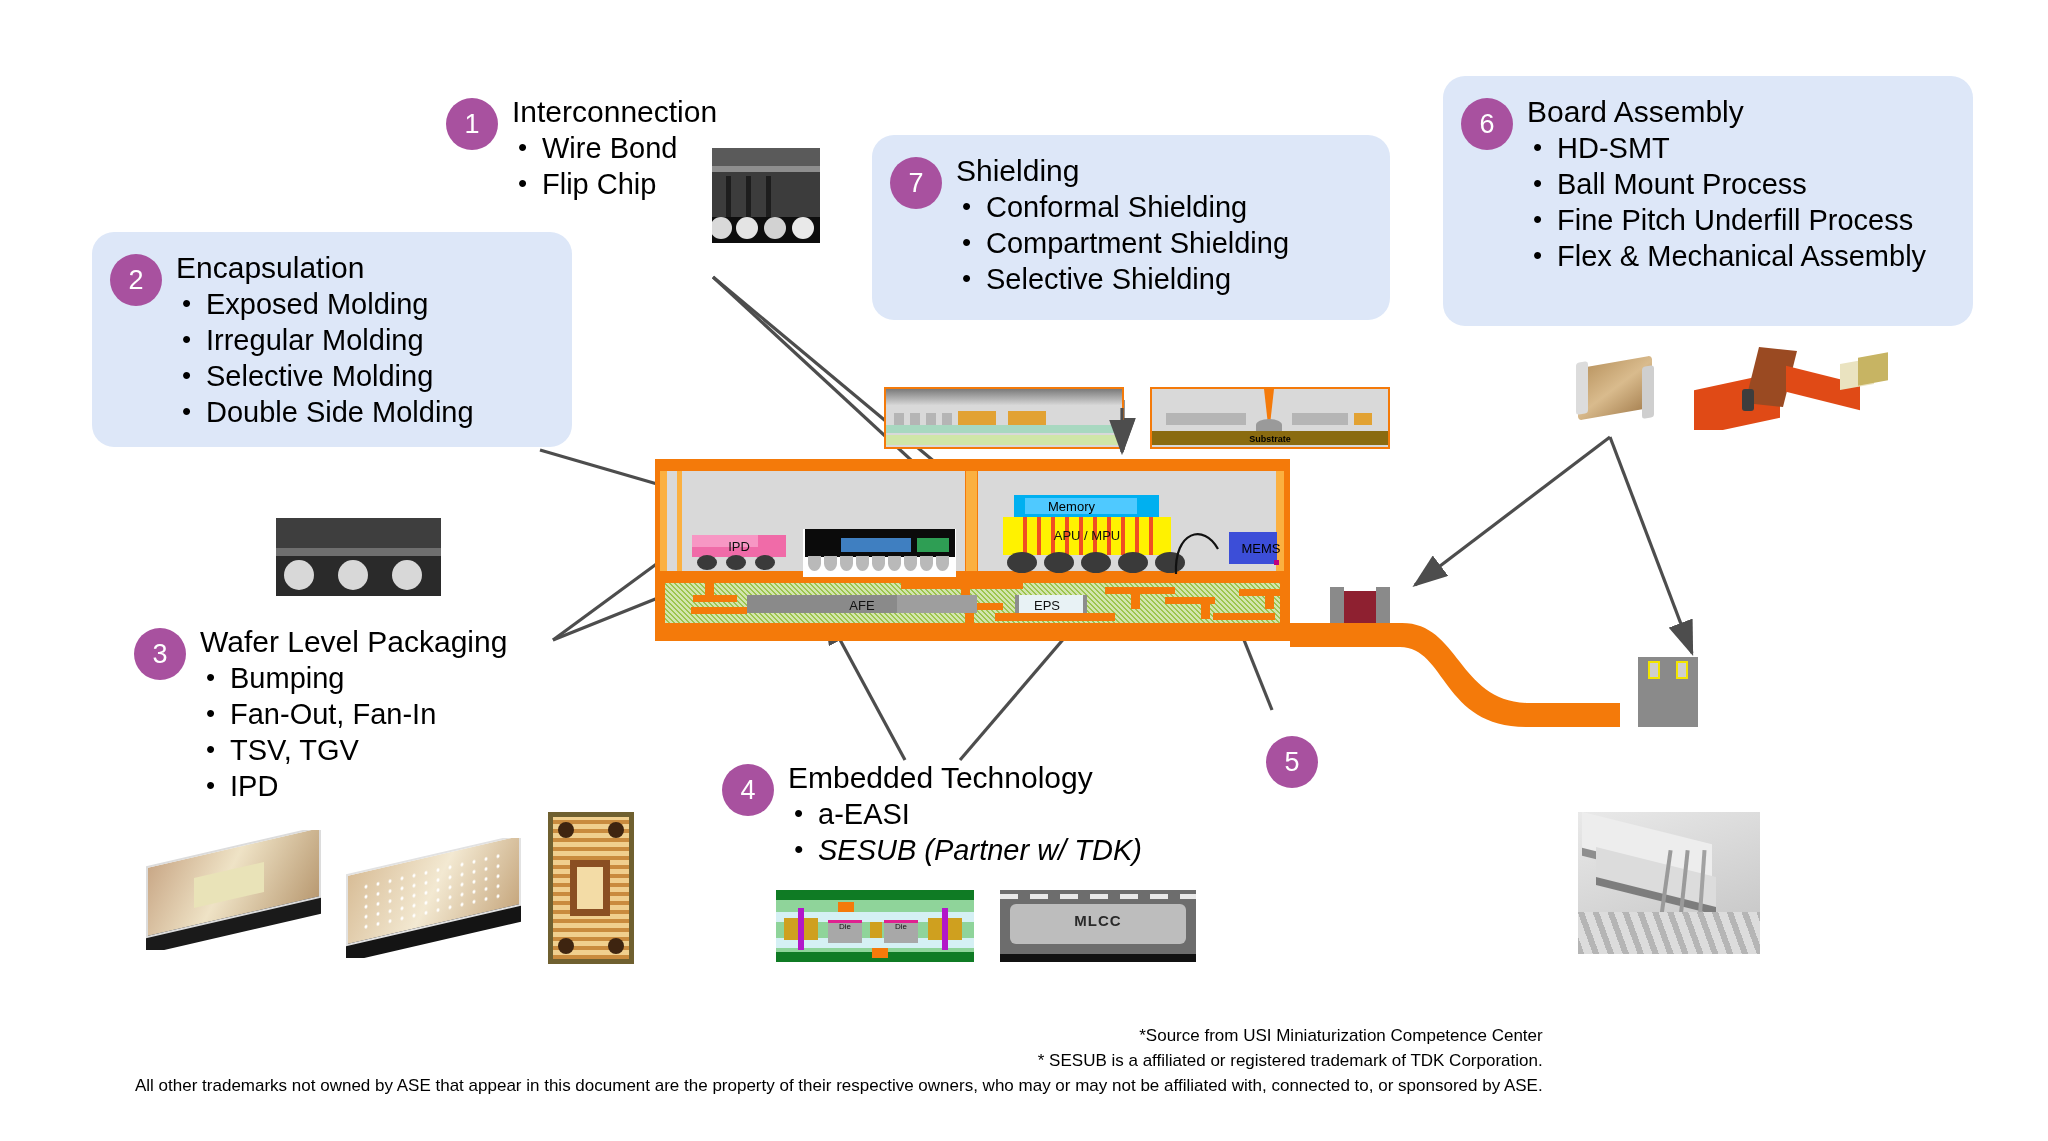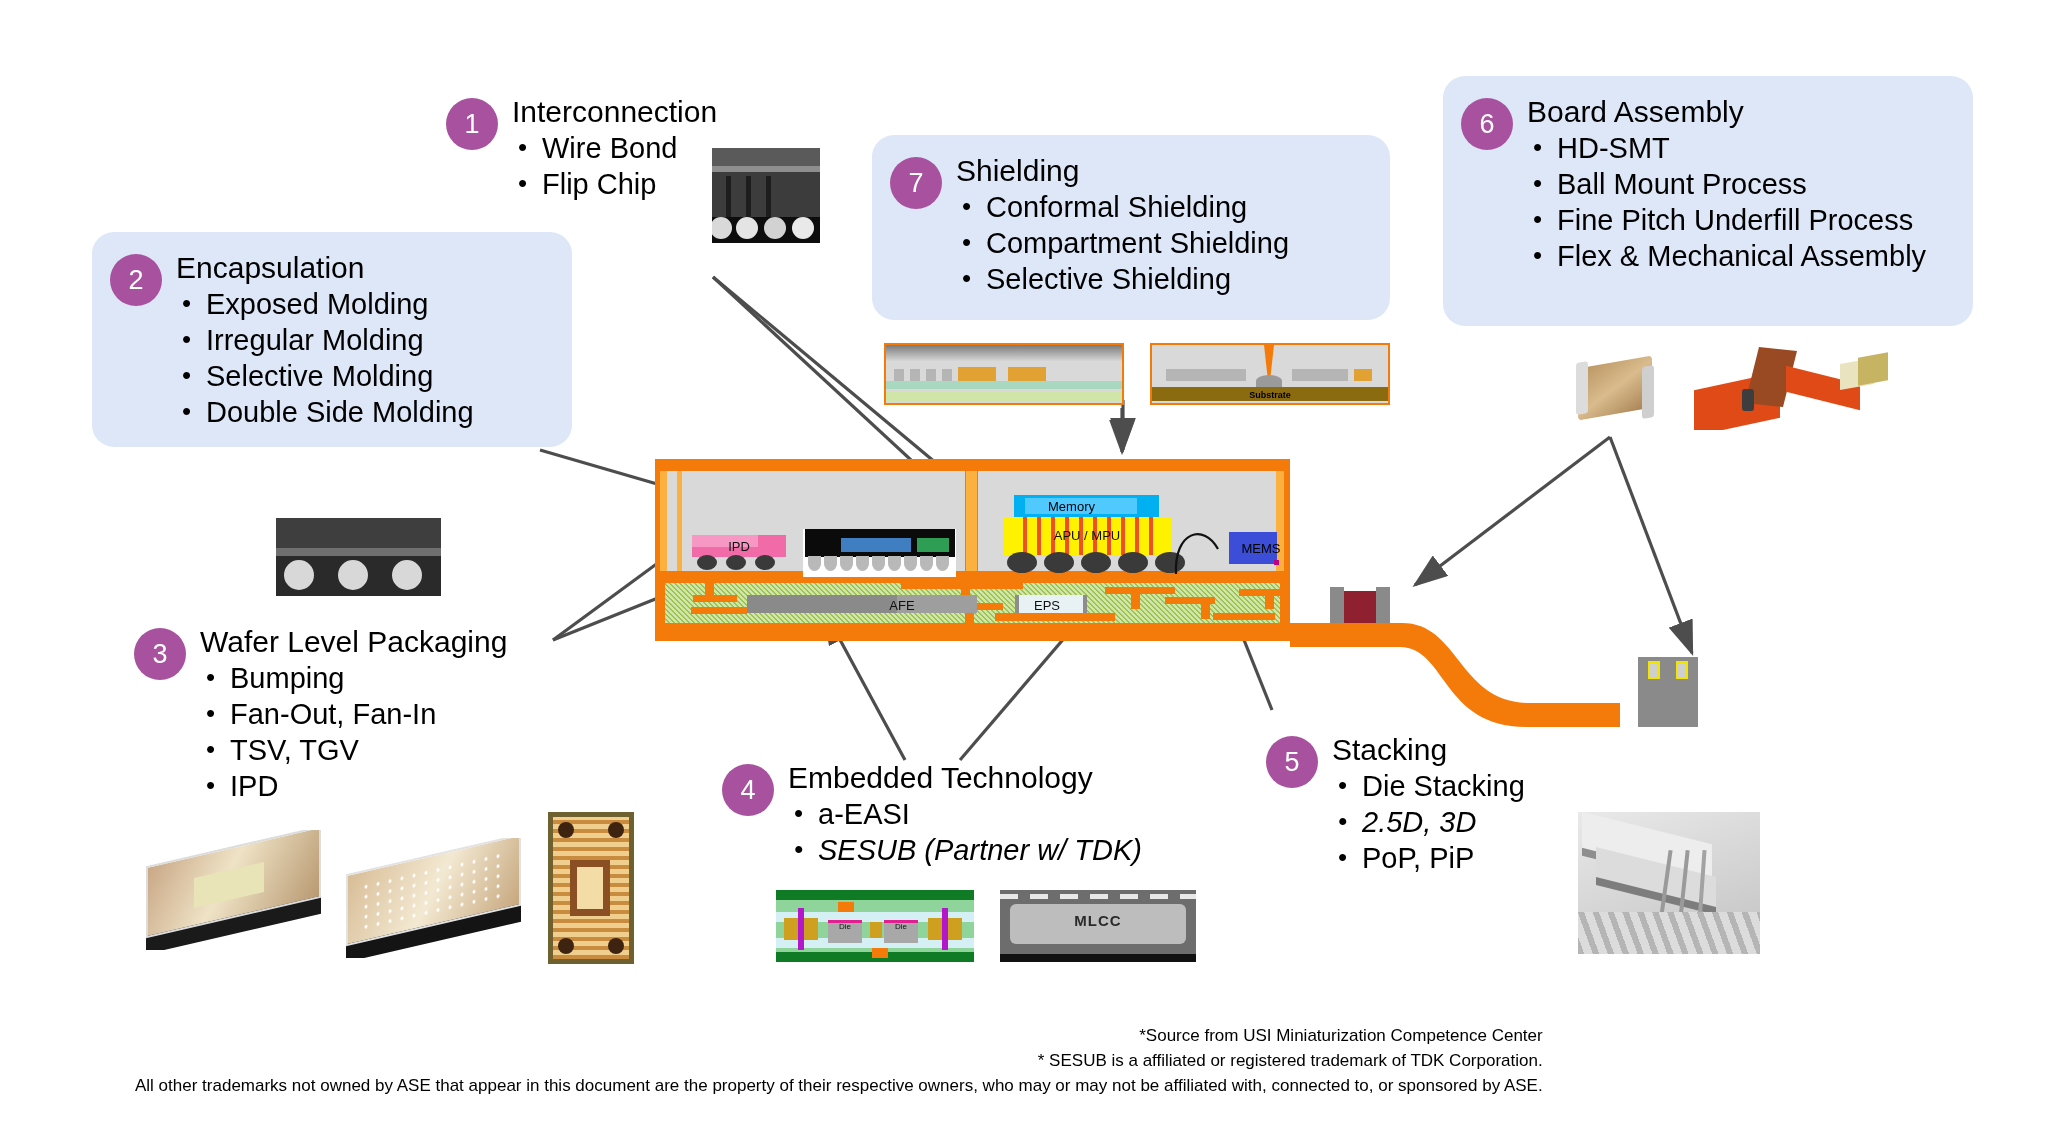--- a/index.html
+++ b/index.html
@@ -59,21 +59,21 @@
   .eps{position:absolute;background:#e8f2f5;border-left:4px solid #8d8d8d;
        border-right:4px solid #8d8d8d;}
 
   
   #flex{position:absolute;left:1290px;top:575px;width:460px;height:170px;}
   .conn-pad{position:absolute;background:#8a8a8a;}
   .conn-core{position:absolute;background:#8e2030;}
   .conn-yellow{position:absolute;border:2px solid #f2e600;background:#cfcfcf;}
 
   
-  .shthumb{position:absolute;border:2px solid #f47a0a;background:#d9d9d9;}
+  .shthumb{position:absolute;border:2px solid #f47a0a;background:#d9d9d9;margin-top:44px;}
   .sh-metal{position:absolute;left:0;top:0;width:100%;height:16px;
             background:linear-gradient(#7a7a7a,#d6d6d6);}
   .sh-pad{position:absolute;background:#b5b5b5;}
   .sh-gold{position:absolute;background:#e2a233;}
   .sh-green{position:absolute;background:#a8d8c0;}
   .sh-lgreen{position:absolute;background:#cfe6a8;}
   .sh-sub{position:absolute;background:#8a6b10;}
   .sh-subtxt{position:absolute;width:100%;text-align:center;font-size:9px;
              font-weight:bold;color:#000;}
   .sh-wall{position:absolute;background:#f47a0a;}
@@ -163,28 +163,20 @@
       <div class="ctitle">Embedded Technology</div>
       <ul class="clist">
         <li>a-EASI</li>
         <li class="ital">SESUB (Partner w/ TDK)</li>
       </ul>
     </div>
   </div>
 
   <div class="callout" style="left:1262px;top:728px;padding:4px;">
     <div class="badge">5</div>
-    <div class="ctext">
-      <div class="ctitle">Stacking</div>
-      <ul class="clist">
-        <li>Die Stacking</li>
-        <li class="ital">2.5D, 3D</li>
-        <li>PoP, PiP</li>
-      </ul>
-    </div>
   </div>
 
   <div class="callout boxed" style="left:1443px;top:76px;width:530px;height:250px;padding:18px 16px 0 18px;box-sizing:border-box;">
     <div class="badge">6</div>
     <div class="ctext">
       <div class="ctitle">Board Assembly</div>
       <ul class="clist">
         <li>HD-SMT</li>
         <li>Ball Mount Process</li>
         <li>Fine Pitch Underfill Process</li>
@@ -332,21 +324,21 @@
       <div class="trace" style="left:440px;top:10px;width:70px;height:7px;"></div>
       <div class="trace" style="left:466px;top:16px;width:9px;height:16px;"></div>
       <div class="trace" style="left:500px;top:20px;width:50px;height:7px;"></div>
       <div class="trace" style="left:536px;top:26px;width:9px;height:16px;"></div>
       <div class="trace" style="left:548px;top:36px;width:62px;height:7px;"></div>
       <div class="trace" style="left:574px;top:12px;width:44px;height:7px;"></div>
       <div class="trace" style="left:600px;top:18px;width:9px;height:14px;"></div>
 
       <div class="afe" style="left:82px;top:18px;width:230px;height:18px;"></div>
       <div class="afe-l" style="left:82px;top:18px;width:150px;height:18px;"></div>
-      <div class="lbl" style="left:82px;top:22px;width:230px;margin-left:40px;">AFE</div>
+      <div class="lbl" style="left:82px;top:22px;width:230px;">AFE</div>
 
       <div class="eps" style="left:350px;top:18px;width:64px;height:18px;"></div>
       <div class="lbl" style="left:350px;top:22px;width:64px;">EPS</div>
     </div>
 
     <div class="whitegap" style="left:10px;top:170px;width:615px;height:4px;"></div>
     <div class="botband"></div>
   </div>
 
   <div id="flex">

